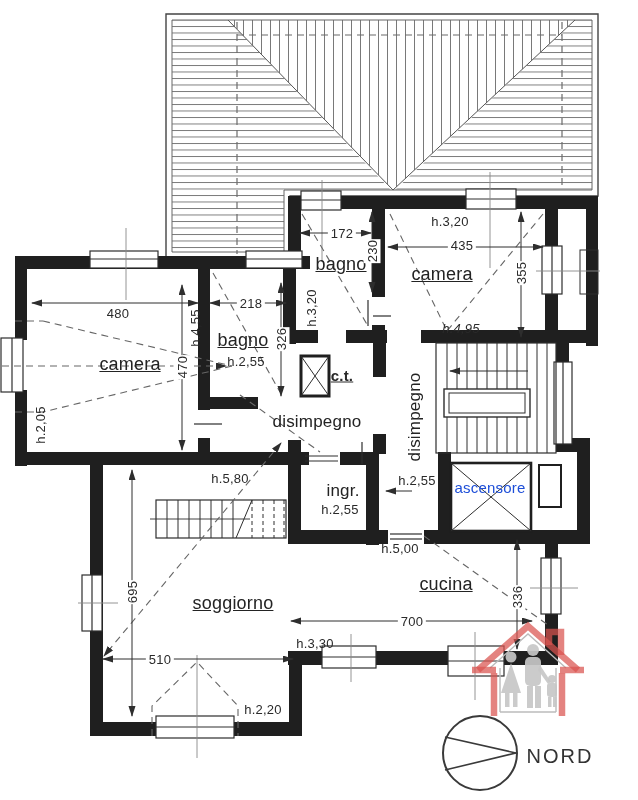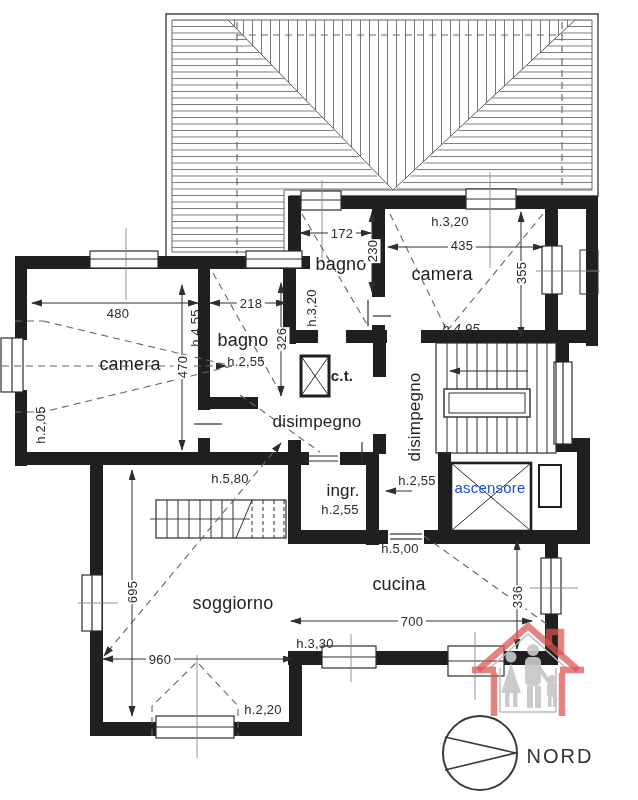--- a/index.html
+++ b/index.html
@@ -8,26 +8,26 @@
     background:#ffffff;overflow:hidden;
     font-family:"Liberation Sans", sans-serif;
   }
   .stage svg{position:absolute;left:0;top:0;}
   .lbl{
     position:absolute;transform:translate(-50%,-50%);
     font-size:13px;color:#2a2a2a;white-space:nowrap;line-height:1;
     letter-spacing:0.2px;
   }
   .rot{transform:translate(-50%,-50%) rotate(-90deg);}
-  .room{font-size:18px;color:#232323;}
+  .room{font-size:18px;color:#232323;text-decoration:underline;}
   .room-m{font-size:17px;color:#232323;}
   .room-s{font-size:15px;color:#1d4ed8;}
   .bg{background:#ffffff;padding:0 3px;}
   .rotbg{background:#ffffff;padding:2px 1px;}
-  .bold{font-weight:bold;}
+  .bold{font-weight:bold;text-decoration:underline;}
   .nord{font-size:20px;letter-spacing:2px;color:#333;}
 </style>
 </head>
 <body>
 
 <div class="stage">
 
 <svg width="638" height="800" viewBox="0 0 638 800">
   <defs>
     <pattern id="hz" width="8" height="6.5" patternUnits="userSpaceOnUse">
@@ -297,21 +297,21 @@
 
 <div class="lbl room" style="left:130px;top:364px;">camera</div>
 <div class="lbl room" style="left:243px;top:340px;">bagno</div>
 <div class="lbl room" style="left:341px;top:264px;">bagno</div>
 <div class="lbl room" style="left:442px;top:274px;">camera</div>
 <div class="lbl room-m" style="left:317px;top:421px;">disimpegno</div>
 <div class="lbl room-m rot" style="left:414px;top:417px;">disimpegno</div>
 <div class="lbl room-m" style="left:343px;top:490px;">ingr.</div>
 <div class="lbl room-s" style="left:490px;top:487px;">ascensore</div>
 <div class="lbl room" style="left:233px;top:603px;">soggiorno</div>
-<div class="lbl room" style="left:399px;top:584px;">cucina</div>
+<div class="lbl room" style="left:446px;top:584px;">cucina</div>
 <div class="lbl bold" style="left:342px;top:375px;font-size:15px;">c.t.</div>
 
 <div class="lbl" style="left:450px;top:221px;">h.3,20</div>
 <div class="lbl rot" style="left:311px;top:308px;">h.3,20</div>
 <div class="lbl rot" style="left:195px;top:328px;">h.4,55</div>
 <div class="lbl rot" style="left:40px;top:425px;">h.2,05</div>
 <div class="lbl" style="left:246px;top:361px;">h.2,55</div>
 <div class="lbl" style="left:461px;top:328px;font-style:italic;">h.4,95</div>
 <div class="lbl" style="left:417px;top:480px;">h.2,55</div>
 <div class="lbl" style="left:340px;top:509px;">h.2,55</div>
@@ -322,19 +322,19 @@
 
 <div class="lbl bg" style="left:118px;top:313px;text-align:center;">480</div>
 <div class="lbl bg" style="left:251px;top:303px;">218</div>
 <div class="lbl bg" style="left:342px;top:233px;">172</div>
 <div class="lbl bg" style="left:462px;top:245px;">435</div>
 <div class="lbl rot rotbg" style="left:372px;top:251px;">230</div>
 <div class="lbl rot rotbg" style="left:521px;top:273px;">355</div>
 <div class="lbl rot rotbg" style="left:281px;top:339px;">326</div>
 <div class="lbl rot rotbg" style="left:182px;top:367px;">470</div>
 <div class="lbl rot rotbg" style="left:132px;top:592px;">695</div>
-<div class="lbl bg" style="left:160px;top:659px;">960</div>
+<div class="lbl bg" style="left:160px;top:659px;">510</div>
 <div class="lbl bg" style="left:412px;top:621px;">700</div>
 <div class="lbl rot rotbg" style="left:517px;top:597px;">336</div>
 
 <div class="lbl nord" style="left:560px;top:756px;">NORD</div>
 
 </div>
 
 </body></html>

